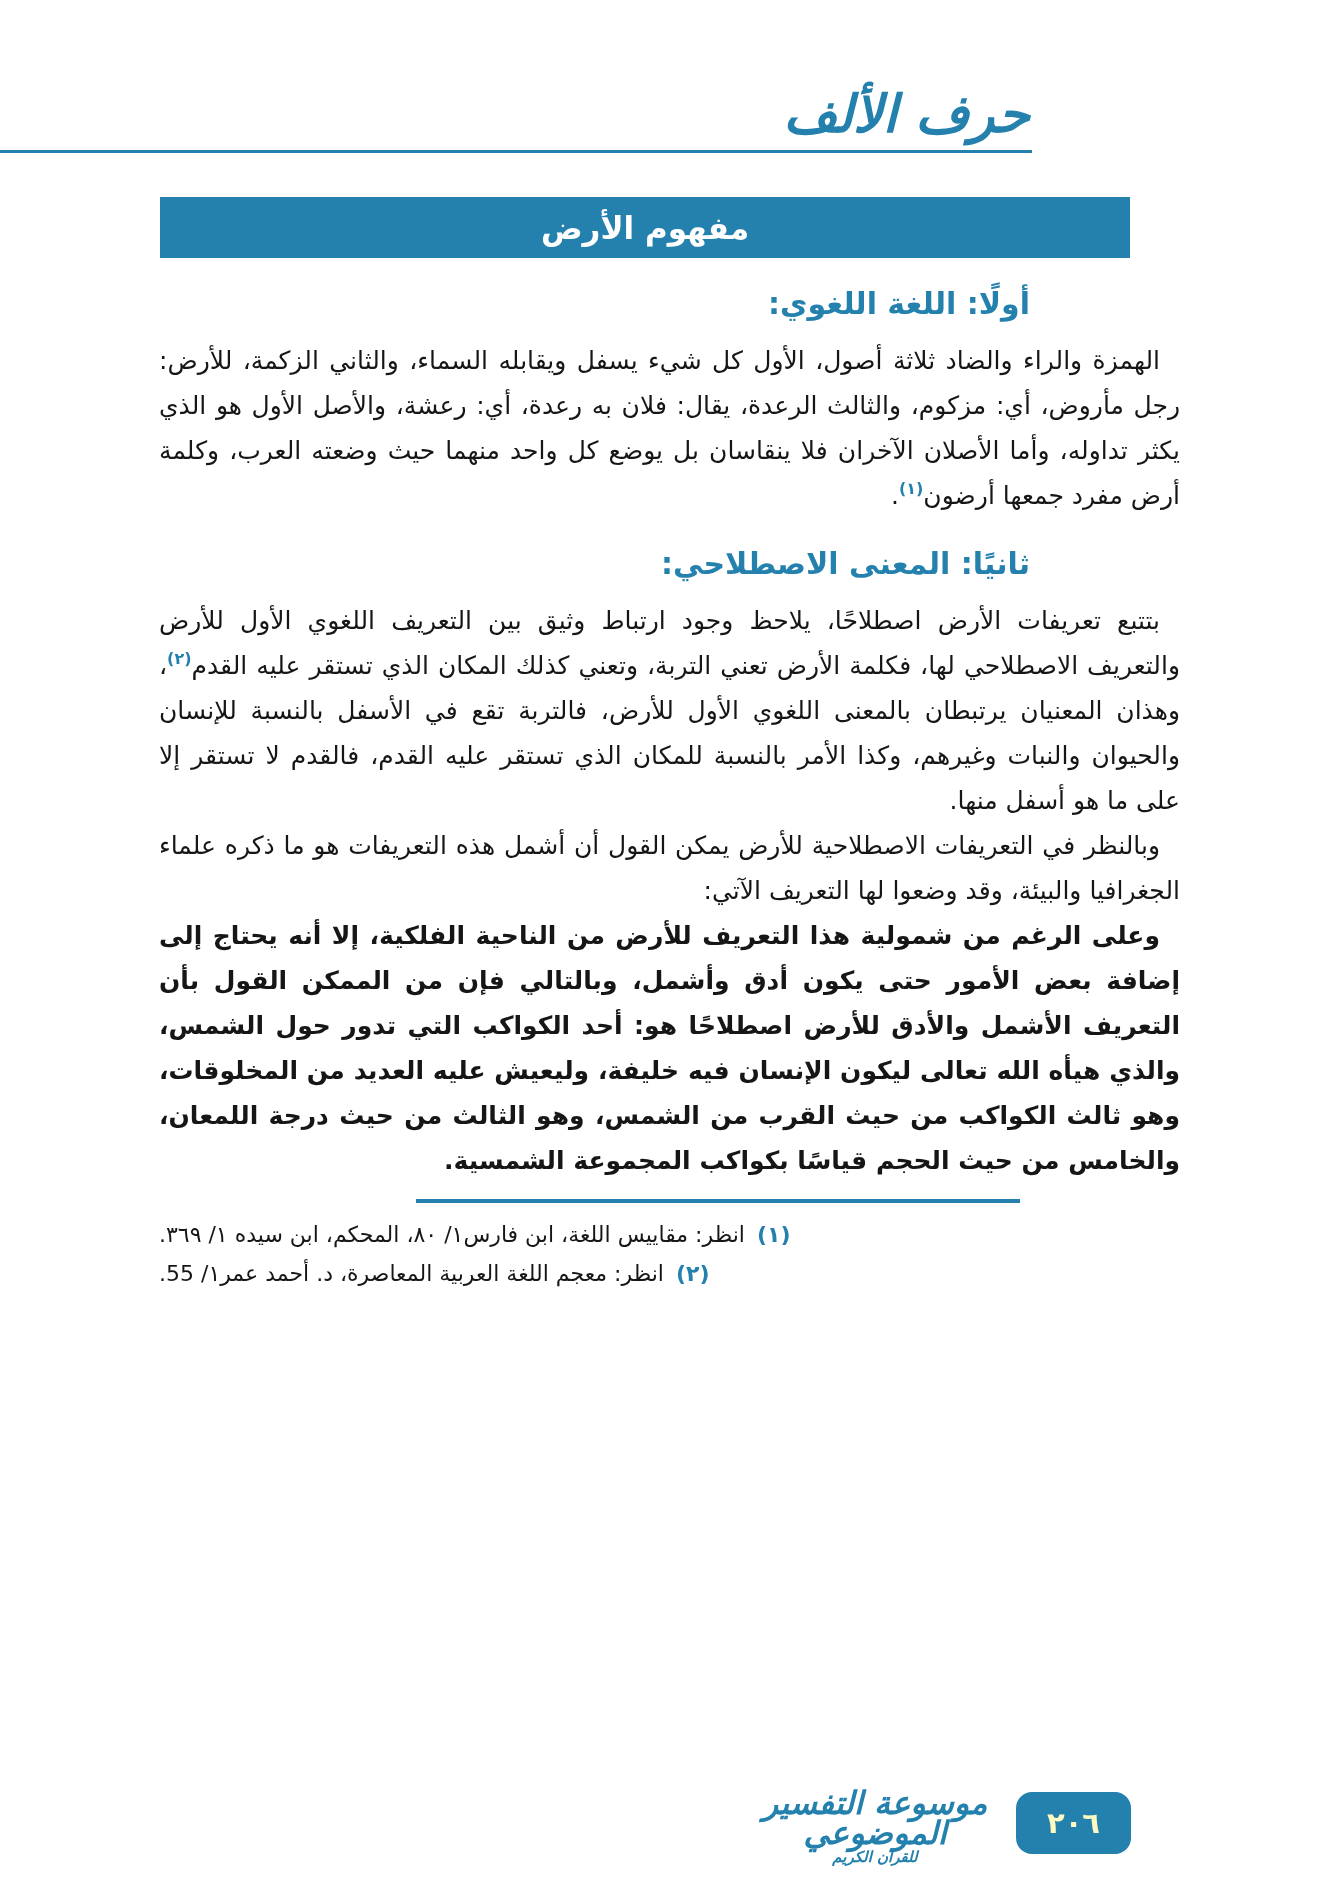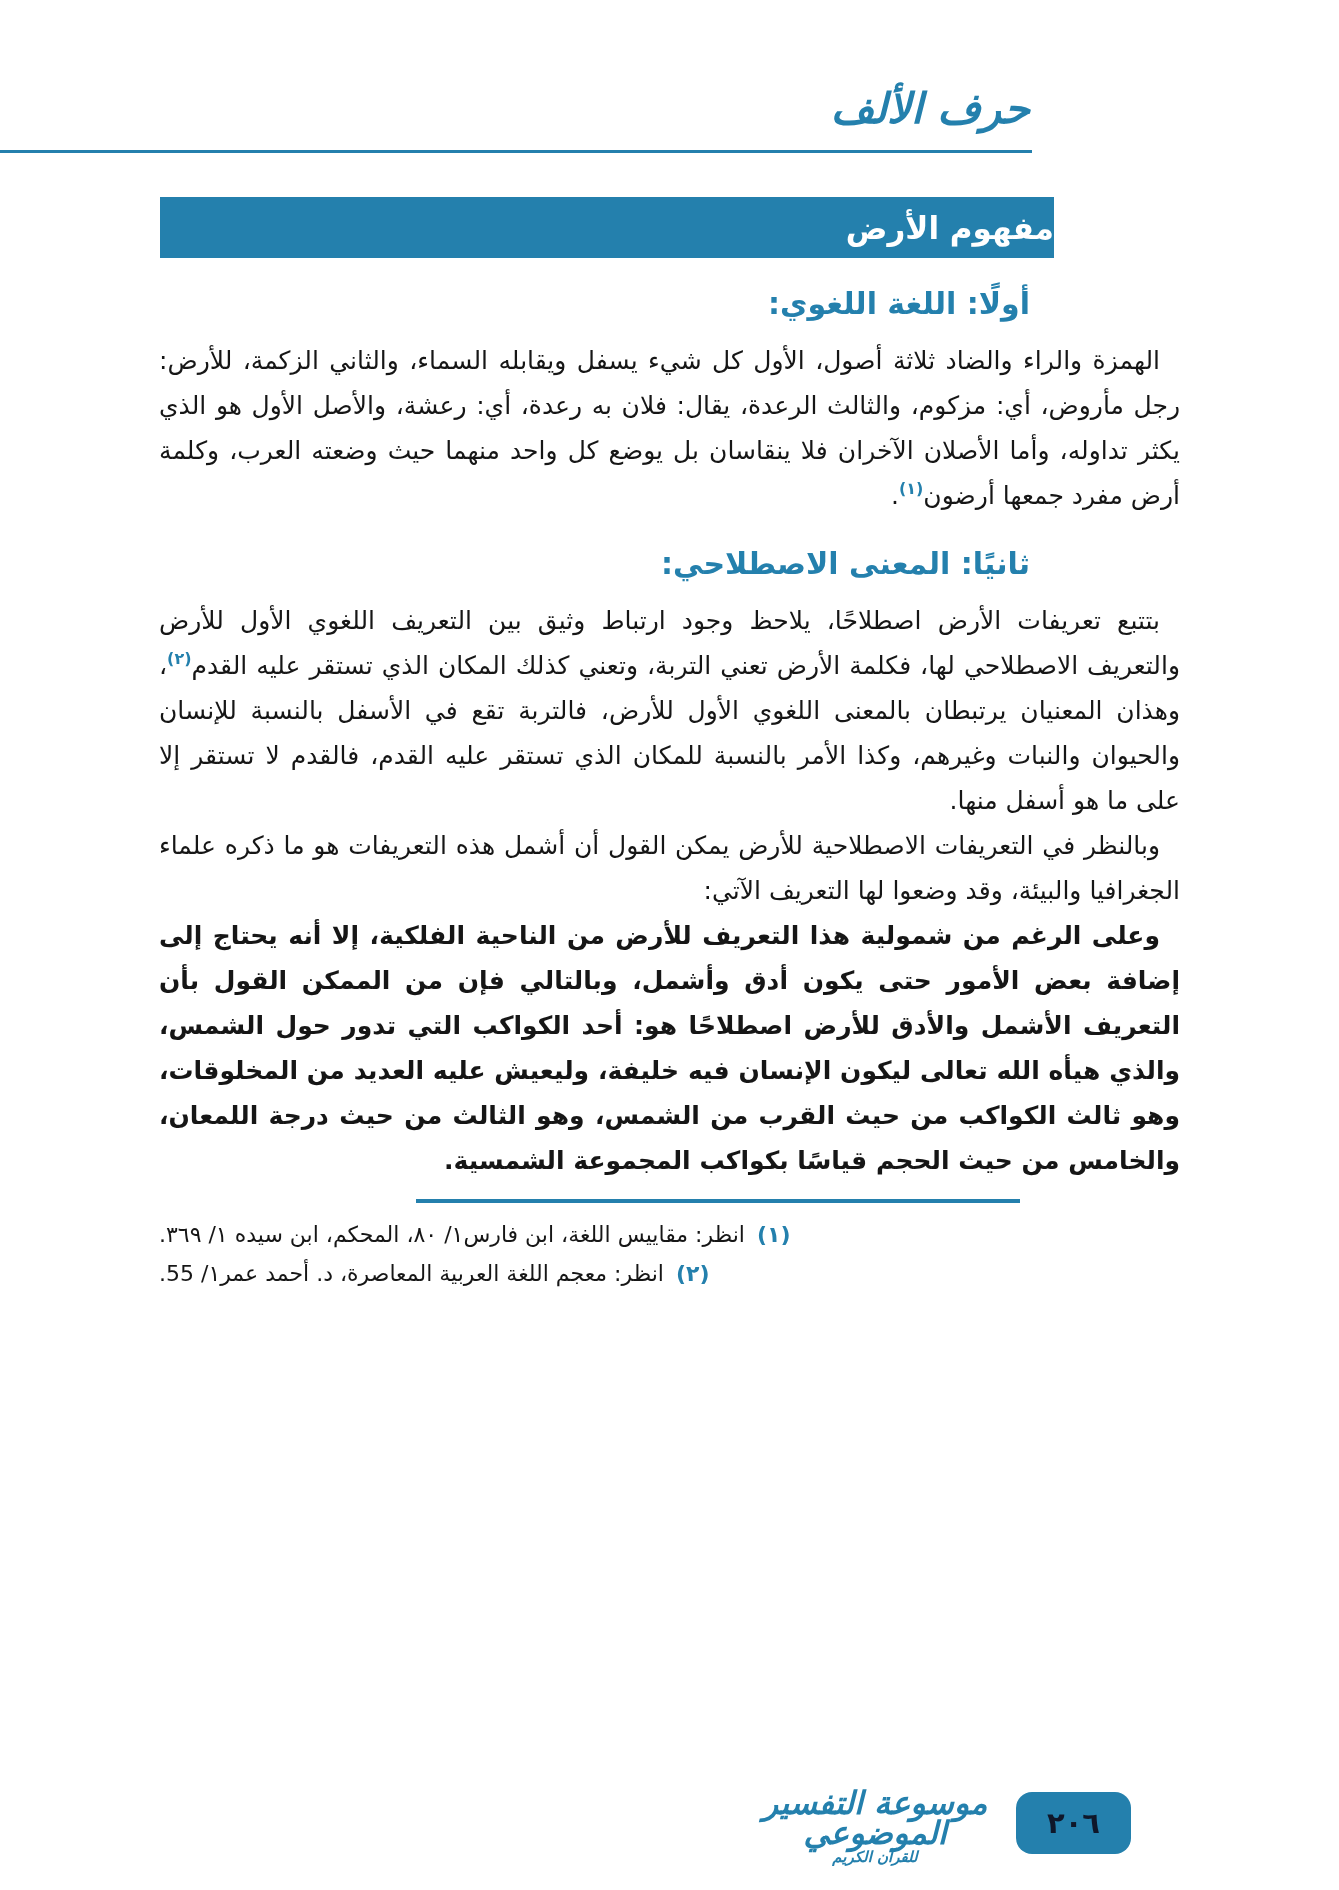--- a/index.html
+++ b/index.html
@@ -15,44 +15,44 @@
     overflow:hidden;
     direction:rtl;
     font-family:"DejaVu Sans", sans-serif;
     color:var(--ink);
   }
   
   .running-head{
     position:absolute;
     top:84px;
     right:309px;
-    font-size:42px;
+    font-size:52px;
     font-weight:bold;
     font-style:italic;
     color:var(--accent);
     white-space:nowrap;
   }
   .head-rule{
     position:absolute;
     top:150px;
     left:0;
     width:1032px;
     height:3px;
     background:var(--accent);
   }
   .banner{
     position:absolute;
     top:197px;
     left:160px;
-    width:894px;
+    width:970px;
     height:61px;
     background:var(--accent);
     display:flex;
     align-items:center;
-    justify-content:flex-start;
+    justify-content:center;
   }
   .banner-title{
     color:#ffffff;
     font-size:31px;
     font-weight:bold;
   }
   
   .main{
     position:absolute;
     top:278px;
@@ -130,21 +130,21 @@
     top:1792px;
     width:115px;
     height:62px;
     background:var(--accent);
     border-radius:16px;
     display:flex;
     align-items:center;
     justify-content:center;
   }
   .page-num{
-    color:#0f172a;
+    color:#fef9c3;
     font-size:29px;
     font-weight:bold;
   }
 </style>
 </head>
 <body>
 
 <div class="page">
 
   <div class="running-head">حرف الألف</div>

